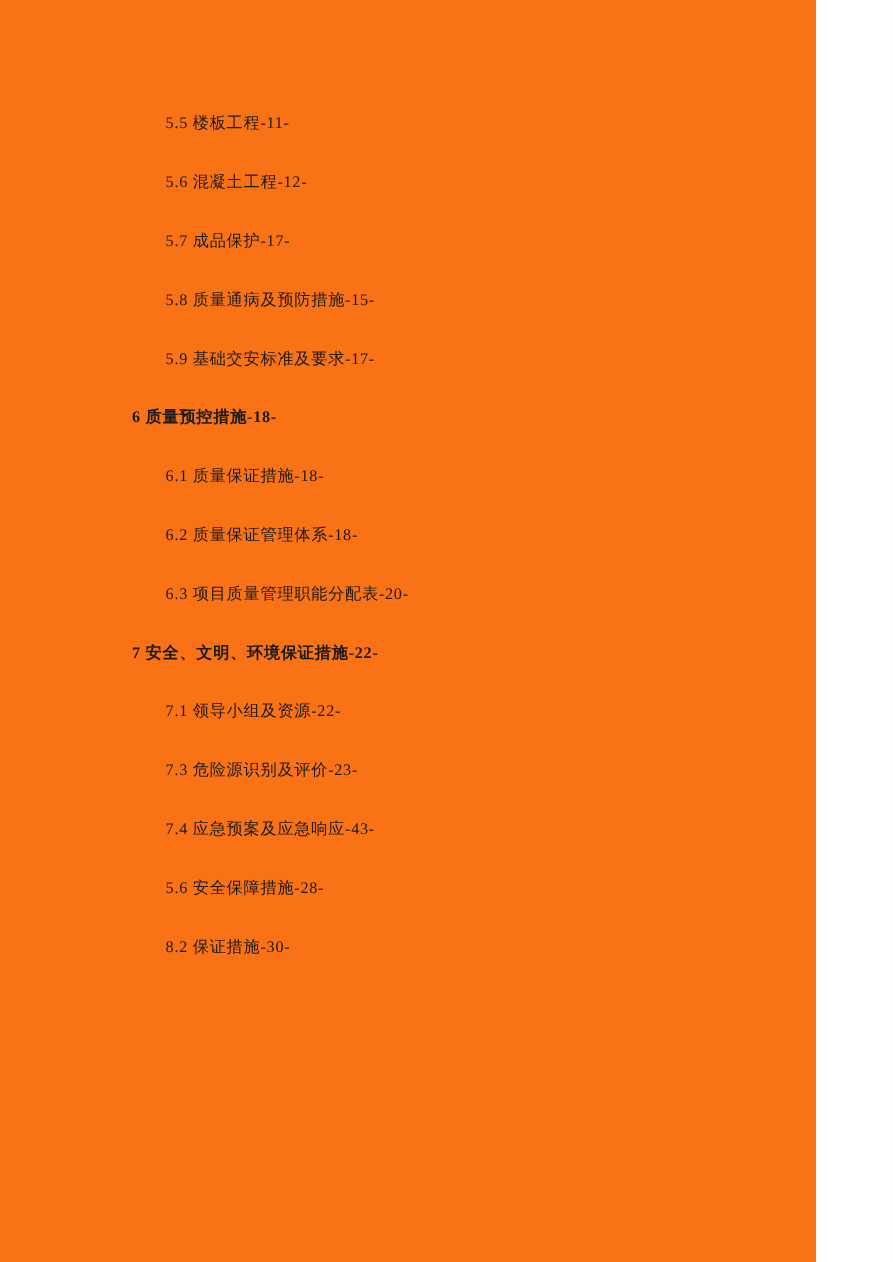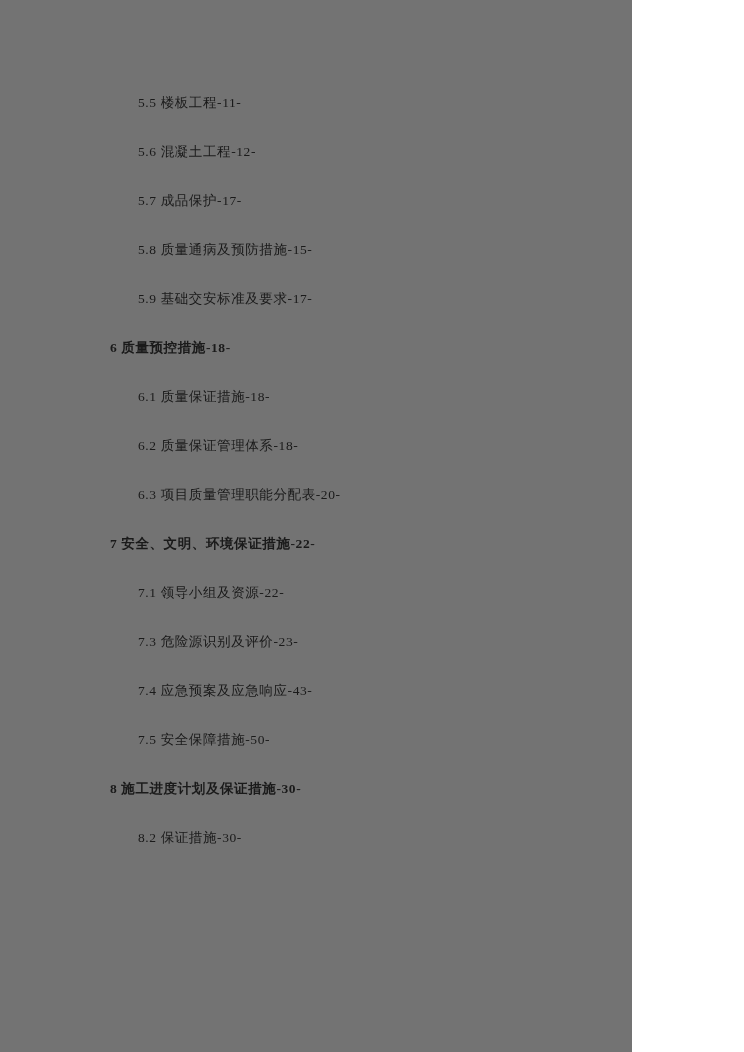--- a/index.html
+++ b/index.html
@@ -8,23 +8,23 @@
     background: #ffffff;
   }
   body {
     width: 744px;
     height: 1052px;
     font-family: "Liberation Serif", serif;
     color: #000000;
   }
   .page {
     position: relative;
-    width: 632px;
+    width: 680px;
     height: 1052px;
-    background: #737373;
+    background: #f97316;
     box-sizing: border-box;
     padding: 96px 110px 60px 110px;
   }
   .toc {
     display: block;
   }
   .toc-entry {
     font-size: 13.5px;
     line-height: 1;
     letter-spacing: 0.6px;
@@ -54,17 +54,16 @@
     <div class="toc-entry level-2">5.8 质量通病及预防措施-15-</div>
     <div class="toc-entry level-2">5.9 基础交安标准及要求-17-</div>
     <div class="toc-entry level-1">6 质量预控措施-18-</div>
     <div class="toc-entry level-2">6.1 质量保证措施-18-</div>
     <div class="toc-entry level-2">6.2 质量保证管理体系-18-</div>
     <div class="toc-entry level-2">6.3 项目质量管理职能分配表-20-</div>
     <div class="toc-entry level-1">7 安全、文明、环境保证措施-22-</div>
     <div class="toc-entry level-2">7.1 领导小组及资源-22-</div>
     <div class="toc-entry level-2">7.3 危险源识别及评价-23-</div>
     <div class="toc-entry level-2">7.4 应急预案及应急响应-43-</div>
-    <div class="toc-entry level-2">7.5 安全保障措施-50-</div>
-    <div class="toc-entry level-1">8 施工进度计划及保证措施-30-</div>
+    <div class="toc-entry level-2">5.6 安全保障措施-28-</div>
     <div class="toc-entry level-2">8.2 保证措施-30-</div>
   </div>
 </div>
 
 </body></html>

